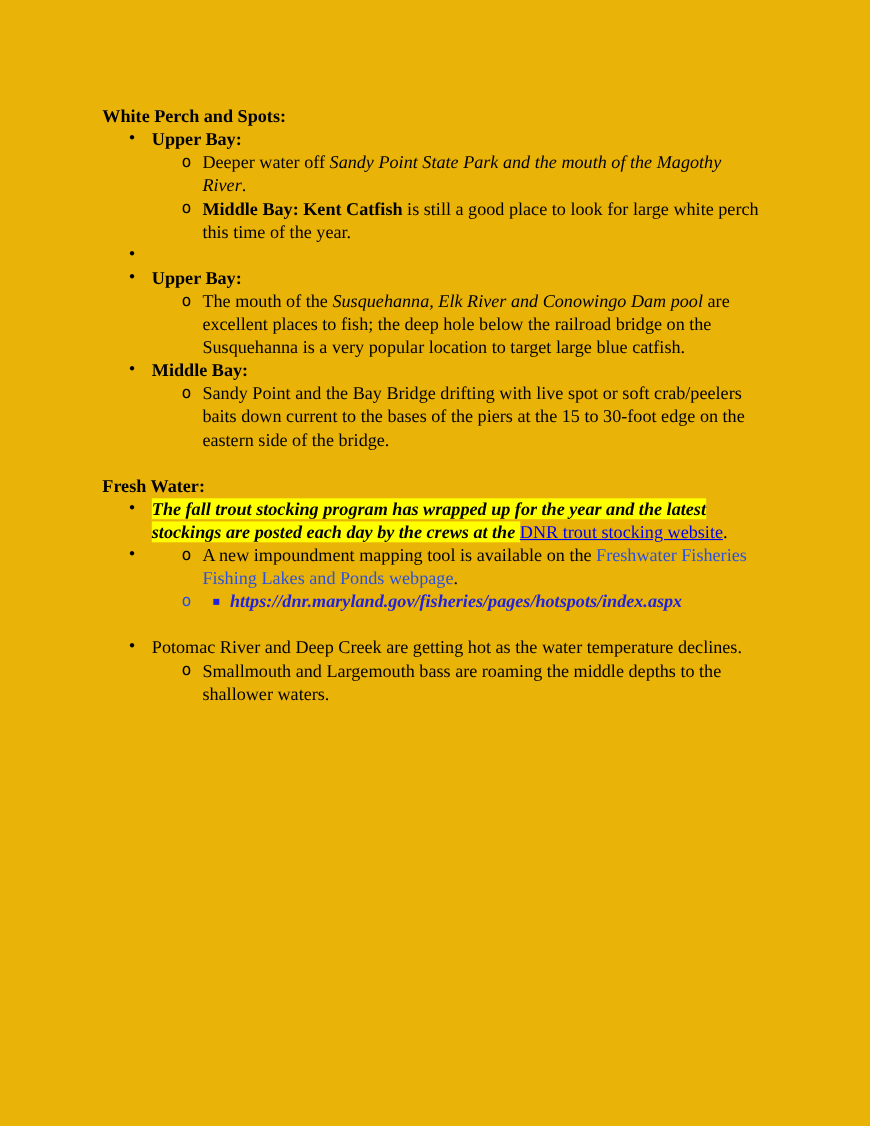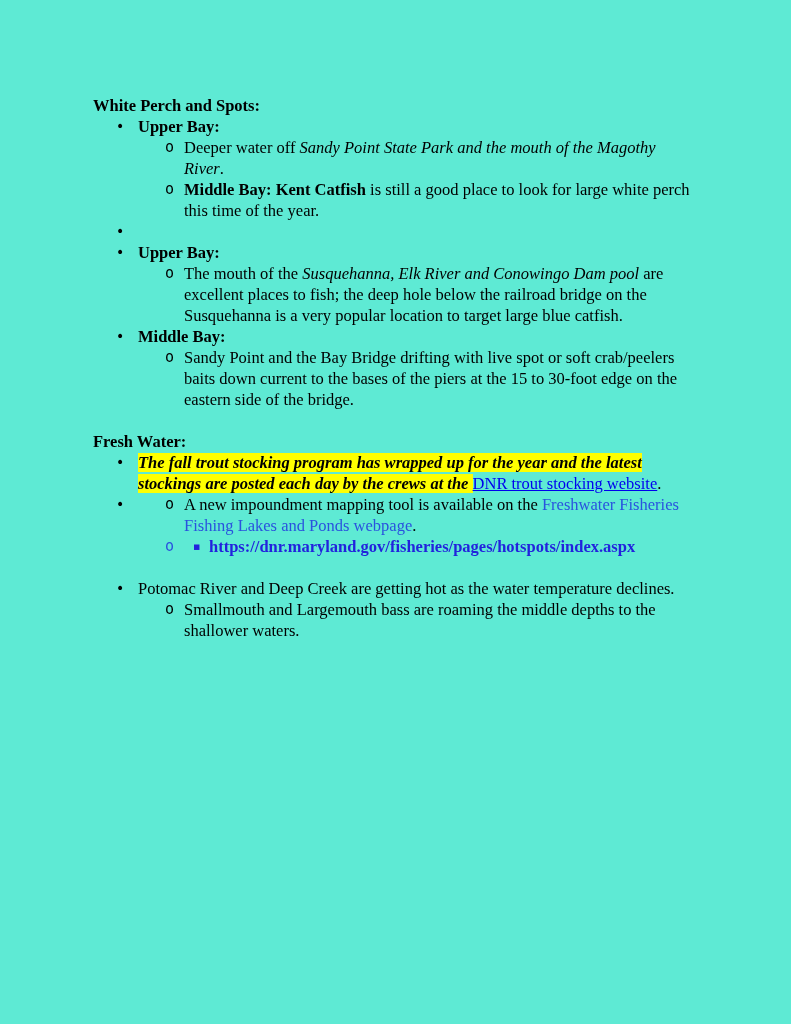--- a/index.html
+++ b/index.html
@@ -1,21 +1,21 @@
 <!DOCTYPE html>
 <html><head>
 <meta charset="utf-8">
 <style>
   * { box-sizing: border-box; }
   html, body { margin: 0; padding: 0; background: #ffffff; }
   .page {
     position: relative;
     width: 791px;
     height: 1024px;
-    background: #5eead4;
+    background: #eab308;
     overflow: hidden;
     font-family: "Liberation Serif", serif;
     font-size: 16.5px;
     line-height: 21px;
     color: #000000;
   }
   .content {
     position: absolute;
     left: 93px;
     top: 95px;
@@ -38,21 +38,21 @@
   .mk-sq { font-family: "DejaVu Sans", sans-serif; font-size: 11px; }
   .mk-blue { color: #2a52de; }
   .mk-sq.mk-blue { color: #2222dd; }
 
   
   .b  { font-weight: bold; }
   .i  { font-style: italic; }
   .hl { background-color: #ffff00; margin-top: 16px; }
   a.lnk  { color: #0000ee; text-decoration: underline; cursor: pointer; }
   a.lnk2 { color: #2a52de; text-decoration: none; cursor: pointer; }
-  a.url  { color: #2222dd; text-decoration: none; cursor: pointer; font-weight: bold; }
+  a.url  { color: #2222dd; text-decoration: none; cursor: pointer; font-weight: bold; font-style: italic; }
 </style>
 </head>
 <body>
 
 <div class="page">
   <div class="content">
 
     <p class="para">
       <span class="b">White Perch and Spots:</span>
     </p>

